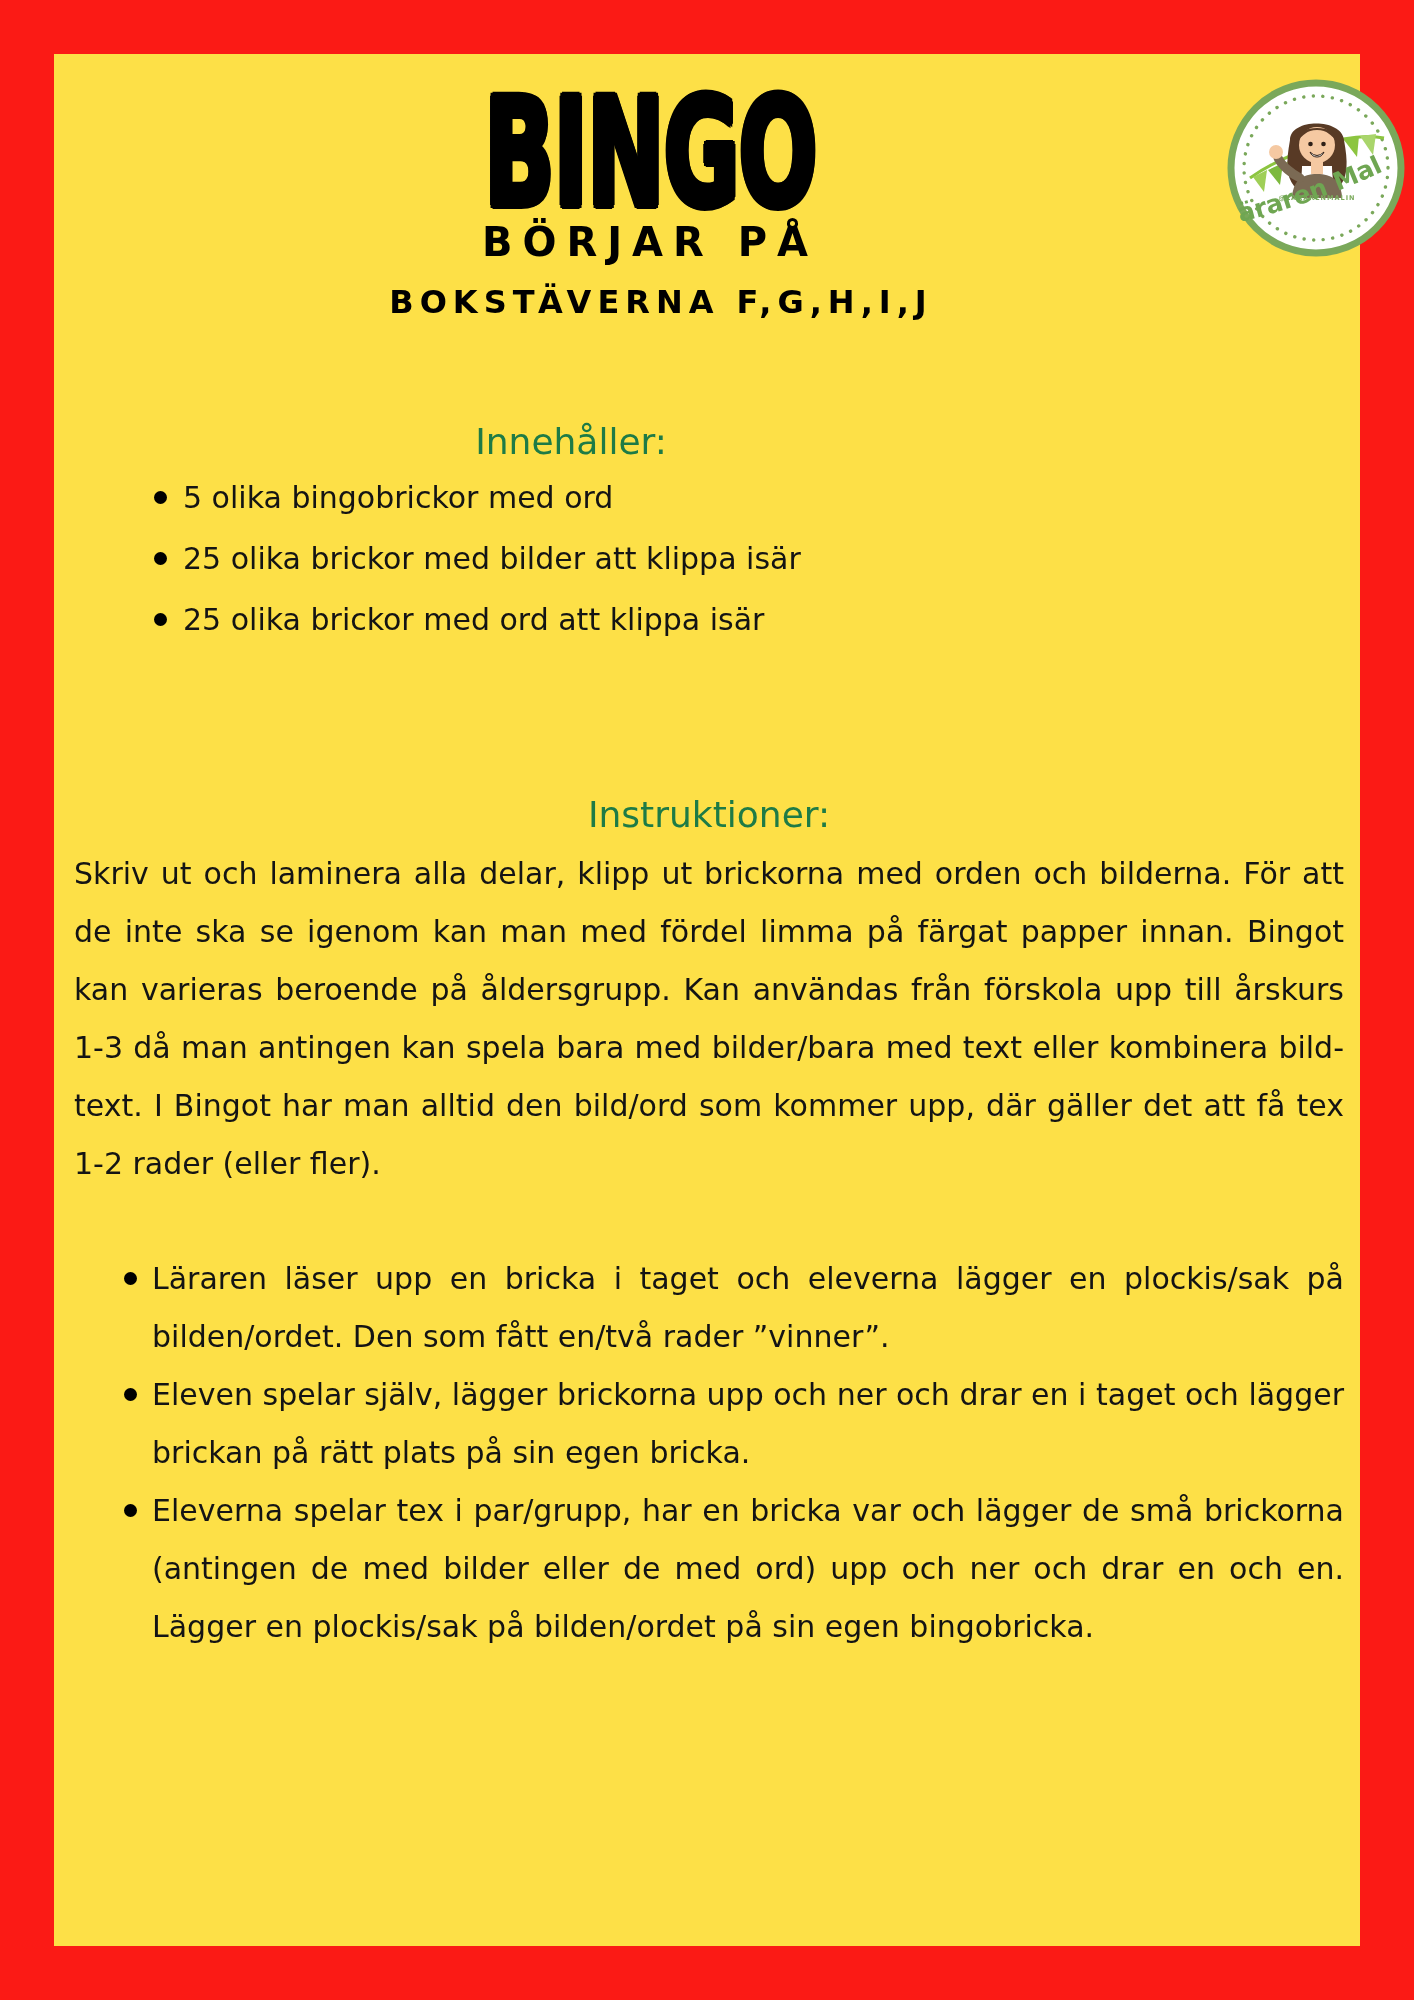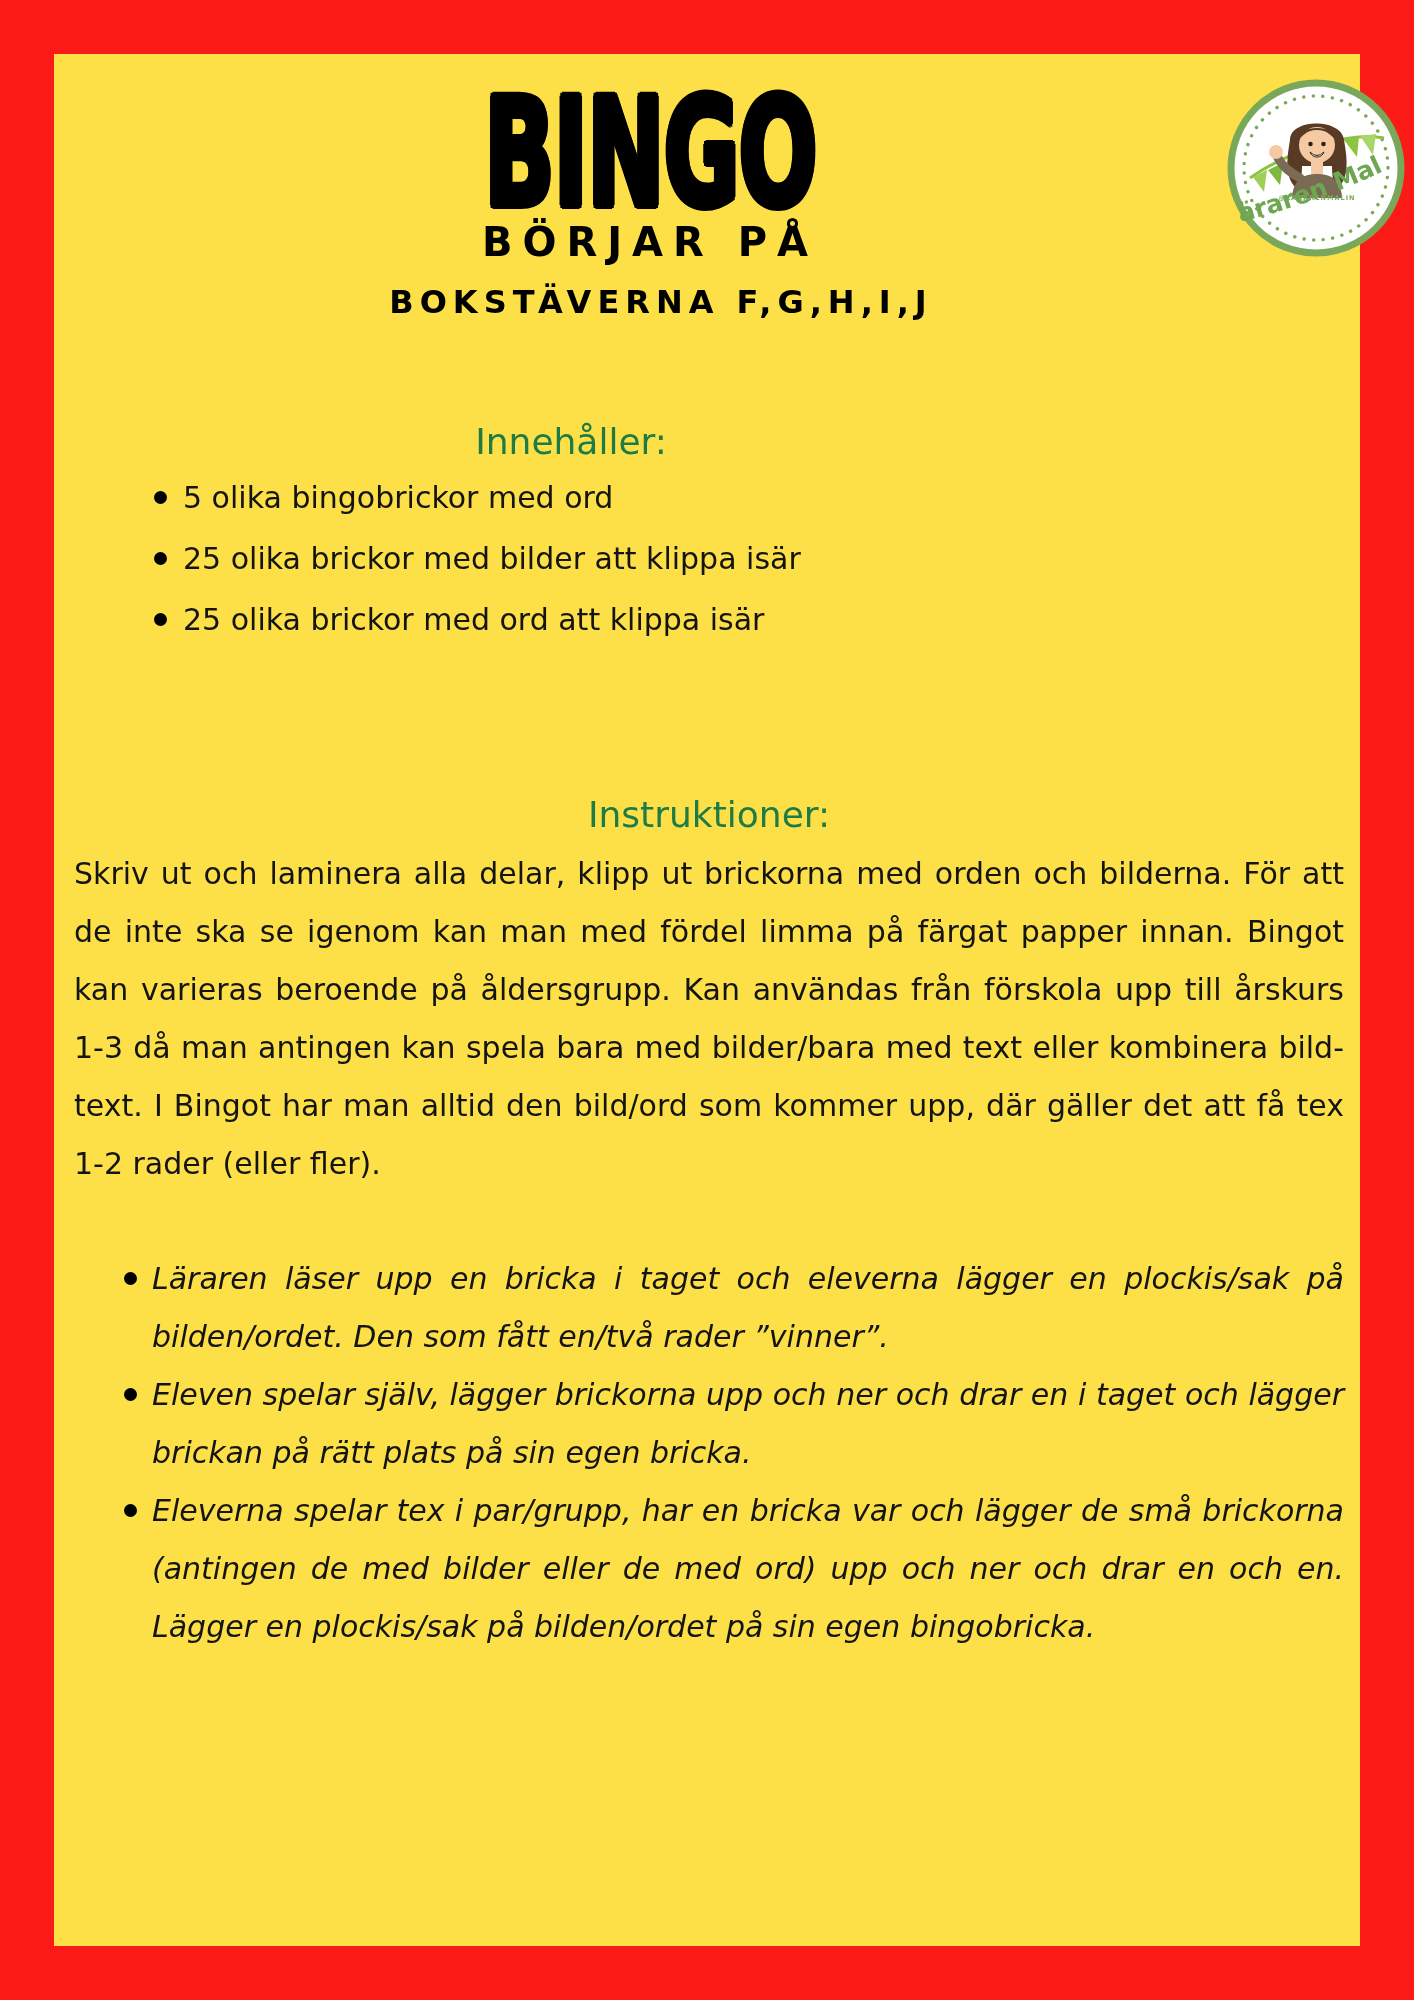--- a/index.html
+++ b/index.html
@@ -60,21 +60,21 @@
   }
 
   .instructions-paragraph {
     position:absolute; top:791px; left:20px; width:1270px;
     font-size:30px; line-height:58px; color:#141414;
     text-align:justify;
   }
 
   .instructions-list {
     position:absolute; top:1196px; left:20px; width:1270px;
-    list-style:none; font-size:30px; line-height:58px; color:#141414;font-style:italic;
+    list-style:none; font-size:30px; line-height:58px; color:#141414;
   }
   .instructions-list li { position:relative; padding-left:78px; text-align:justify; }
   .instructions-list li::before {
     content:""; position:absolute; left:50px; top:22px;
     width:13px; height:13px; border-radius:50%; background:#000;
   }
 </style>
 </head>
 <body>
 

